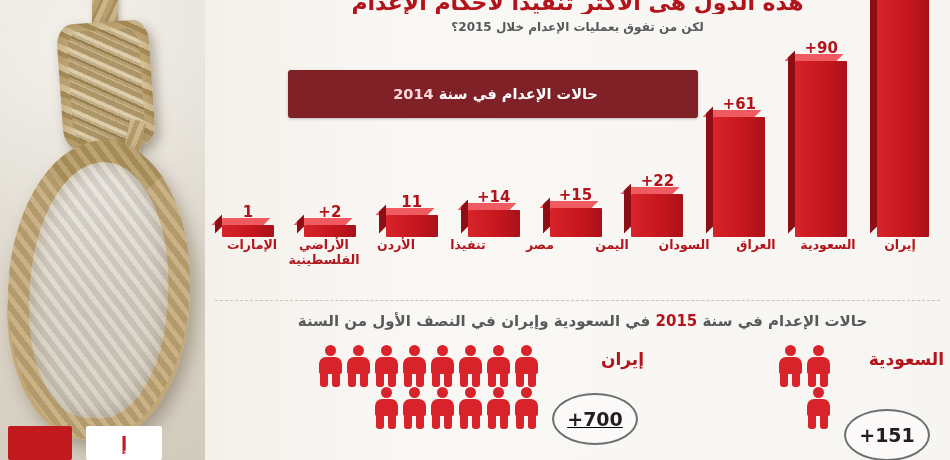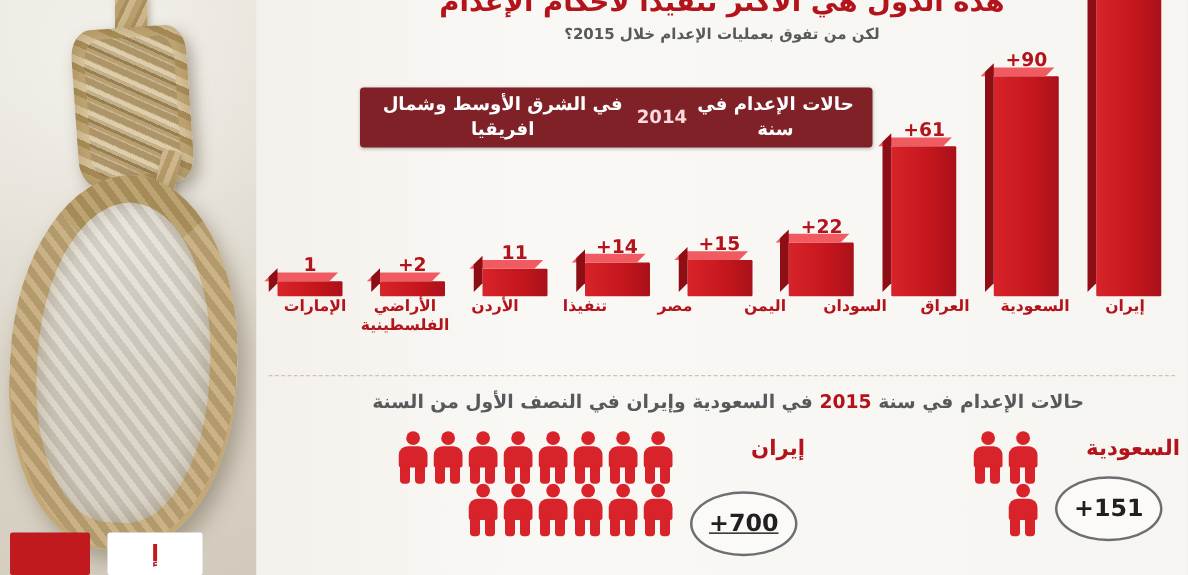--- a/index.html
+++ b/index.html
@@ -201,21 +201,21 @@
 
   
   #iran-block{ right:300px; width:330px; }
   #iran-name{ right:0; top:4px; }
   #iran-circle{ right:6px; top:48px;text-decoration:underline; }
   #iran-people{ right:104px; top:0; width:226px; }
 
   
   #saudi-block{ right:0px; width:260px; }
   #saudi-name{ right:0; top:4px; }
-  #saudi-circle{ right:14px; top:36px; }
+  #saudi-circle{ right:14px; top:64px; }
   #saudi-people{ right:112px; top:0; width:80px; }
 </style>
 </head>
 <body>
 
 <div id="canvas">
 
   <div id="photo">
     <div class="rope-top"></div>
     <div class="knot"></div>
@@ -228,21 +228,20 @@
   </div>
 
   <div id="headline-wrap">
     <div id="headline-main">هذه الدول هي الأكثر تنفيذا لأحكام الإعدام</div>
     <div id="headline-sub">لكن من تفوق بعمليات الإعدام خلال 2015؟</div>
   </div>
 
   <div id="ribbon">
     <span>حالات الإعدام في سنة</span>
     &nbsp;<span class="yr">2014</span>&nbsp;
-    <span>في الشرق الأوسط وشمال افريقيا</span>
   </div>
 
   <div id="chart">
     <div id="bars">
         <div class="bar-col">
           <div class="bar-val"></div>
           <div class="bar3d">
             <div class="side"></div>
             <div class="face" style="height:256px"></div>
           </div>

